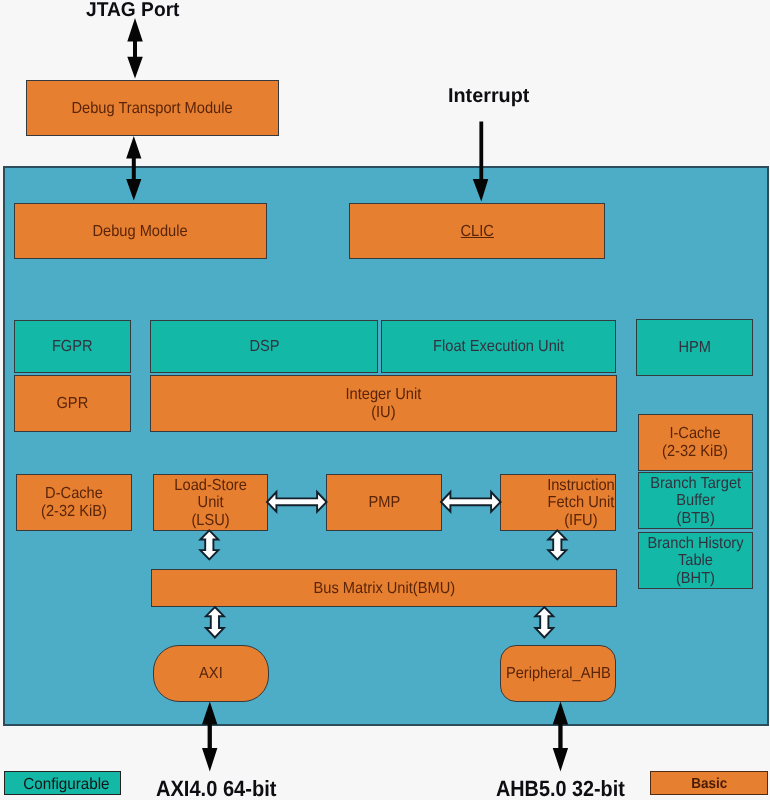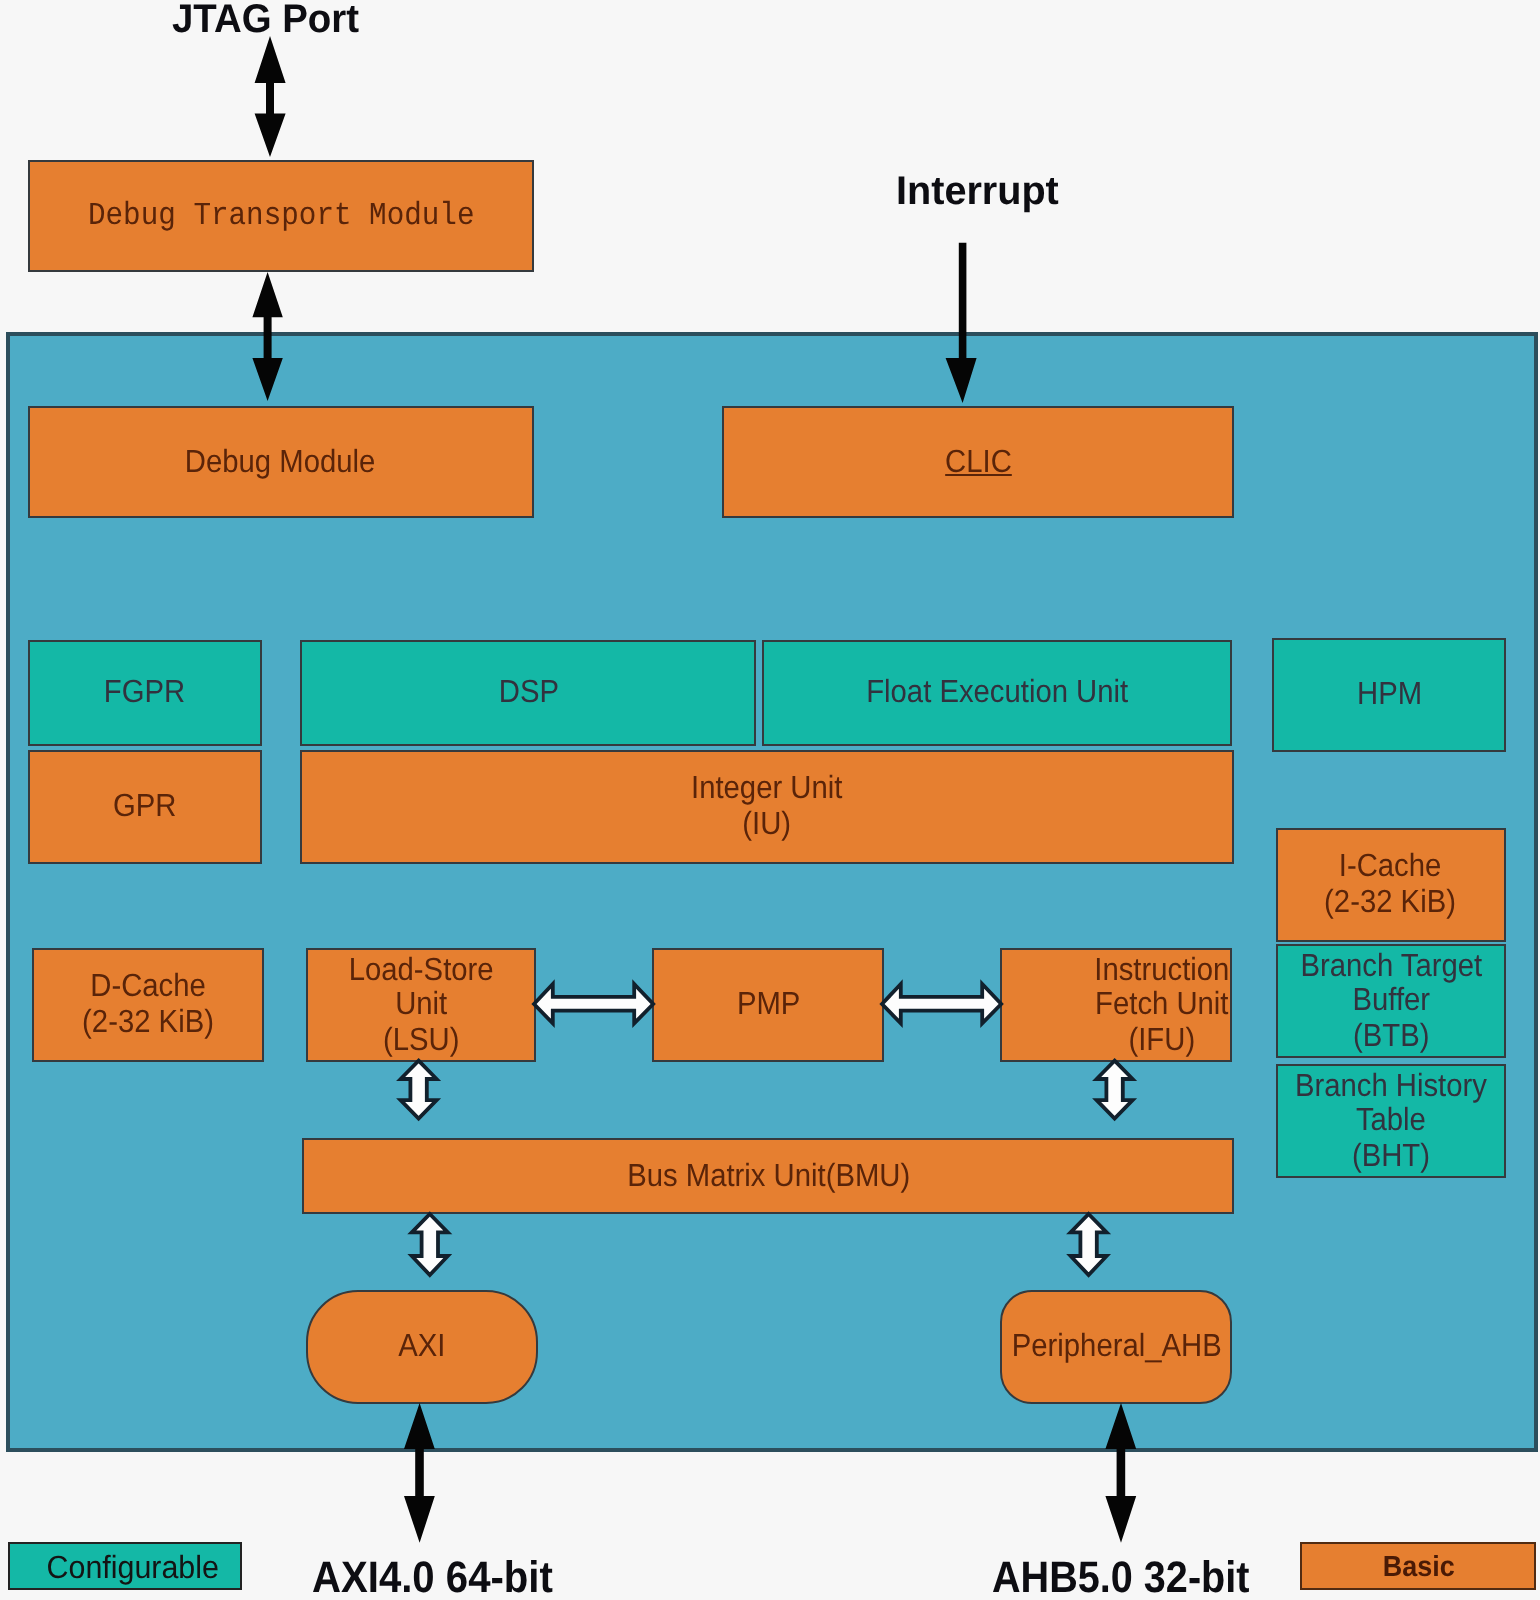--- a/index.html
+++ b/index.html
@@ -33,33 +33,33 @@
   .legend.gray > .t{color:#141414;transform:scaleX(0.95) translateZ(0);position:relative;top:2px;}
   .legend.orange > .t{color:#4a1a05;transform:scaleX(0.93) translateZ(0);position:relative;top:1px;}
 </style>
 </head>
 <body>
 
 <div id="stage">
 
   <div class="extlbl" style="left:86px;top:-1px;font-size:20px;transform:scaleX(0.96) translateZ(0);"><span>JTAG Port</span></div>
 
-  <div class="b orange" style="left:14px;top:80px;width:253px;height:56px;font-family:Liberation Mono, monospace;">
+  <div class="b orange" style="left:26px;top:80px;width:253px;height:56px;">
       <span class="t" style="font-size:16px;">Debug Transport Module</span>
     </div>
 
   <div class="extlbl" style="left:448px;top:85px;font-size:20px;transform:scaleX(0.99) translateZ(0);"><span>Interrupt</span></div>
 
   <div class="core-panel"></div>
 
   <div class="b orange" style="left:14px;top:203px;width:253px;height:56px;">
       <span class="t" style="font-size:16px;">Debug Module</span>
     </div>
 
-  <div class="b orange" style="left:361px;top:203px;width:256px;height:56px;text-decoration:underline;">
+  <div class="b orange" style="left:349px;top:203px;width:256px;height:56px;text-decoration:underline;">
       <span class="t" style="font-size:16px;">CLIC</span>
     </div>
 
   <div class="b gray" style="left:14px;top:320px;width:117px;height:53px;">
       <span class="t" style="font-size:16px;">FGPR</span>
     </div>
 
   <div class="b gray" style="left:150px;top:320px;width:228px;height:53px;">
       <span class="t" style="font-size:16px;">DSP</span>
     </div>

